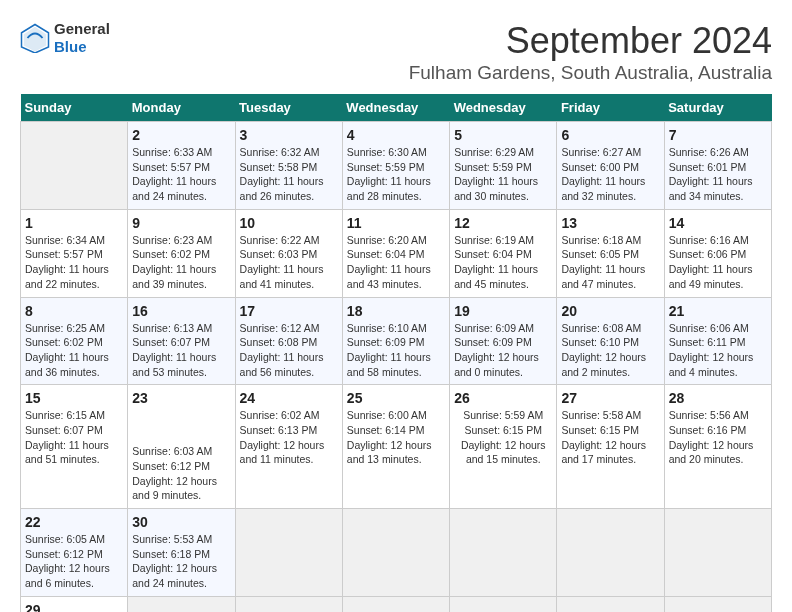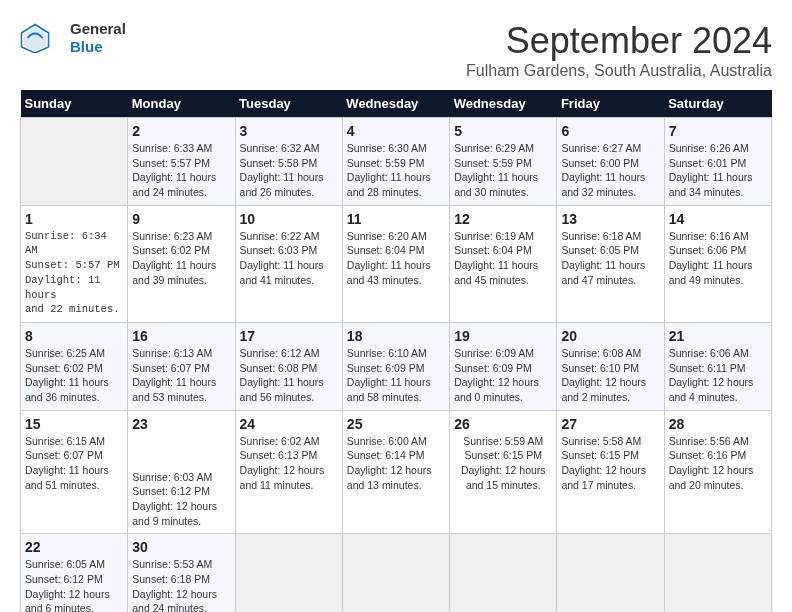--- a/index.html
+++ b/index.html
@@ -12,45 +12,45 @@
     }
     .header {
       display: flex;
       align-items: flex-start;
       justify-content: space-between;
       margin-bottom: 10px;
     }
     .logo {
       display: flex;
       align-items: center;
-      gap: 20px;
+      gap: 4px;
     }
     .logo-icon {
       width: 30px;
       height: 30px;
     }
     .title-block {
       text-align: right;
     }
     .main-title {
       font-size: 36px;
       font-weight: normal;
       color: #333;
     }
     .subtitle {
-      font-size: 16px;
+      font-size: 19px;
       color: #555;
     }
     table {
       width: 100%;
       border-collapse: collapse;
       font-size: 11px;
     }
     thead tr th {
-      background-color: #0f172a;
+      background-color: #0f766e;
       color: #fff;
       padding: 6px 4px;
       text-align: left;
       font-size: 13px;
       font-weight: bold;
     }
     tbody tr td {
       vertical-align: top;
       padding: 5px 4px;
       border: 1px solid #ccc;
@@ -156,21 +156,21 @@
           <span class="day-num">7</span>
           <div class="day-info" style="white-space: pre-line;">Sunrise: 6:26 AM
 Sunset: 6:01 PM
 Daylight: 11 hours
 and 34 minutes.</div>
         </td>
       </tr>
       <tr>
         <td>
           <span class="day-num">1</span>
-          <div class="day-info" style="white-space: pre-line; font-family: Liberation Mono, monospace;">Sunrise: 6:34 AM
+          <div class="day-info" style="white-space: pre-line;">Sunrise: 6:34 AM
 Sunset: 5:57 PM
 Daylight: 11 hours
 and 22 minutes.</div>
         </td>
         <td>
           <span class="day-num">9</span>
           <div class="day-info" style="white-space: pre-line;">Sunrise: 6:23 AM
 Sunset: 6:02 PM
 Daylight: 11 hours
 and 39 minutes.</div>

